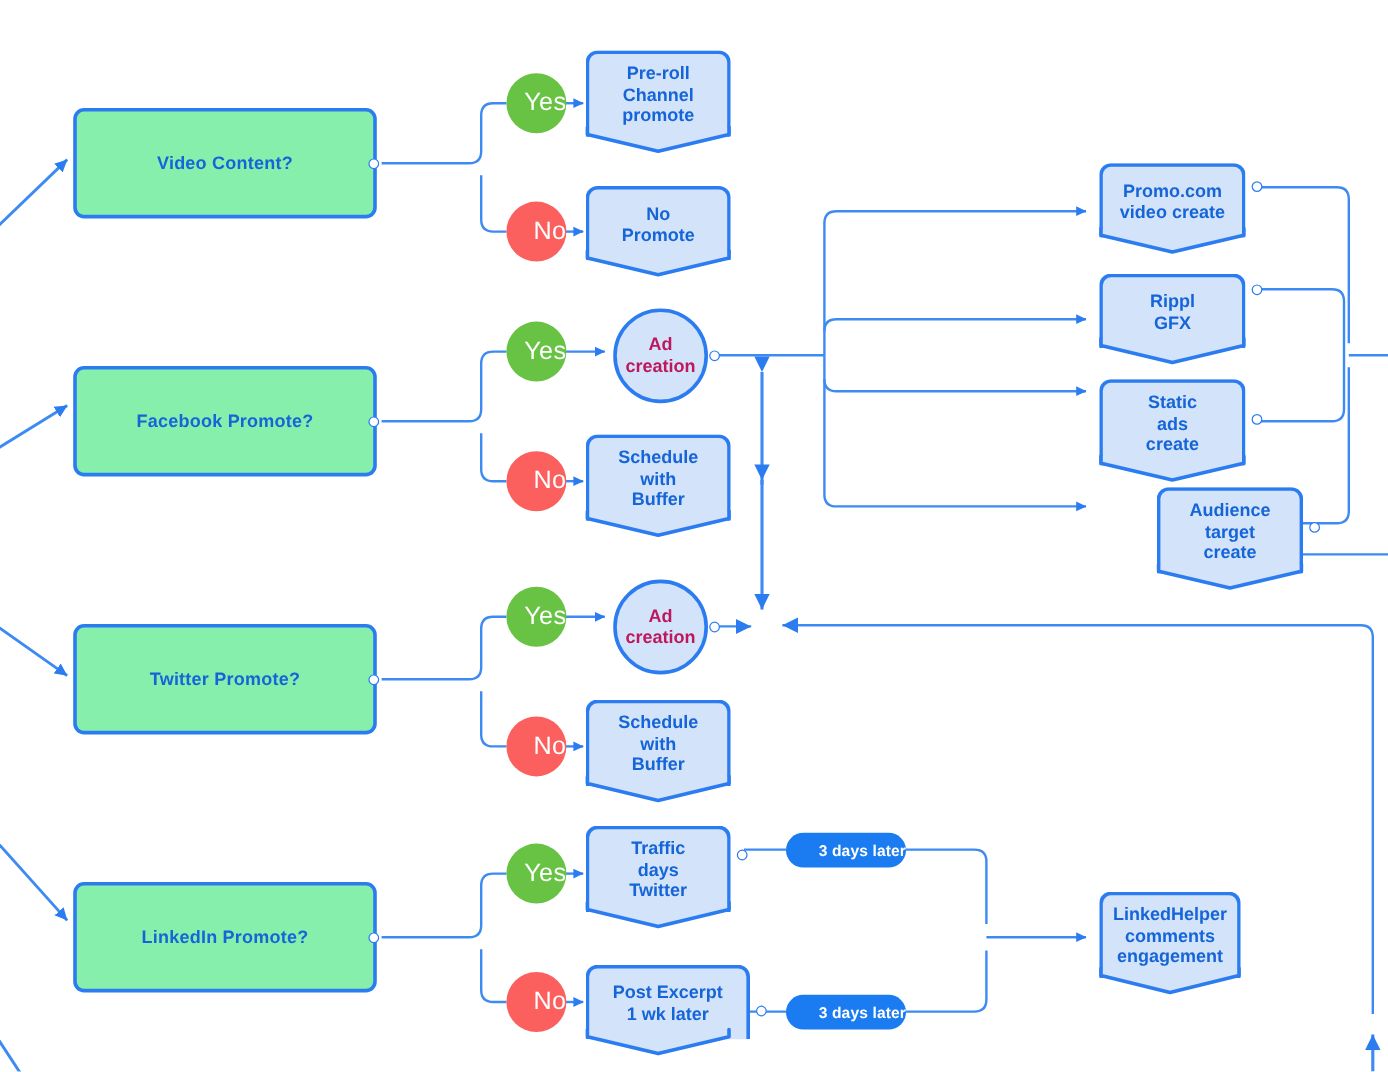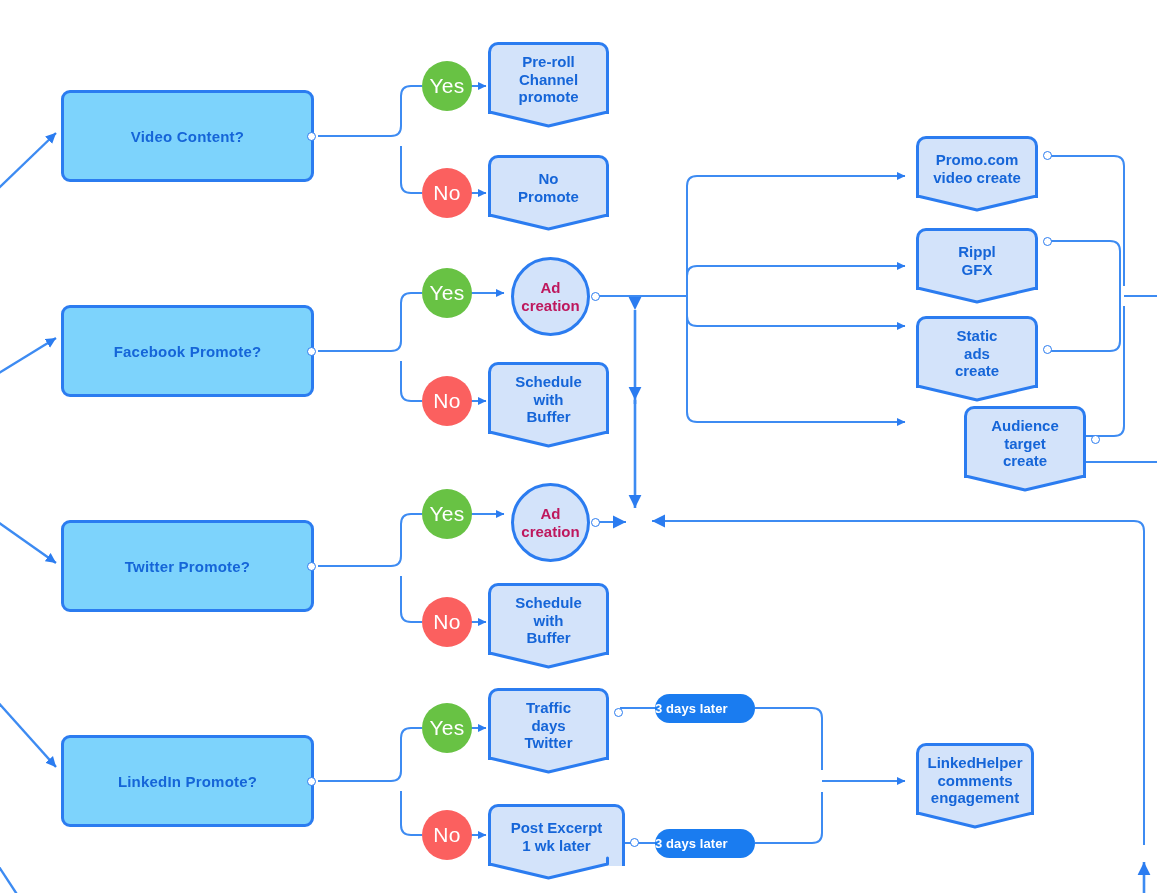--- a/index.html
+++ b/index.html
@@ -7,51 +7,51 @@
     font-family:"Liberation Sans", sans-serif;
     width:1157px;height:893px;overflow:hidden;position:relative;
   }
   #canvas{position:absolute;left:0;top:0;width:1157px;height:893px;}
   #edges{position:absolute;left:0;top:0;width:1157px;height:893px;pointer-events:none;}
 
   
   .node{position:absolute;box-sizing:border-box;display:flex;align-items:center;justify-content:center;}
 
   .decision{
-    background:#7dd3fc;border:3px solid #2b7cf0;border-radius:9px;
+    background:#86efac;border:3px solid #2b7cf0;border-radius:9px;
     color:#1565d8;font-weight:bold;font-size:15px;letter-spacing:.2px;
   }
 
   
   .chev{position:absolute;}
   .chev .body{
     position:absolute;left:0;top:0;right:0;
     background:#d3e3fa;border:3px solid #2b7cf0;border-bottom:none;
     border-radius:10px 10px 0 0;box-sizing:border-box;
     display:flex;align-items:center;justify-content:center;
     color:#1565d8;font-weight:bold;font-size:15px;line-height:1.18;text-align:center;
   }
   .chev svg.tail{position:absolute;left:0;bottom:0;overflow:visible;}
 
   .circlenode{
     border-radius:50%;background:#d3e3fa;border:3px solid #2b7cf0;
     color:#be185d;font-weight:bold;font-size:15px;line-height:1.15;text-align:center;
   }
 
   .yn{
-    border-radius:50%;display:flex;align-items:center;justify-content:center;
+    border-radius:50%;display:flex;align-items:center;justify-content:flex-end;
     color:#ffffff;font-weight:normal;font-size:21px;letter-spacing:.3px;
   }
   .yn.yes{background:#68c244;}
   .yn.no{background:#fb605f;}
 
   .pill{
     background:#1a7cf0;border-radius:17px;color:#ffffff;
     font-weight:bold;font-size:13px;letter-spacing:.1px;
-    display:flex;align-items:center;justify-content:flex-start;
+    display:flex;align-items:center;justify-content:flex-end;
   }
 
   
   .port{
     position:absolute;width:9px;height:9px;border-radius:50%;
     background:#ffffff;border:1.6px solid #2b7cf0;box-sizing:border-box;
   }
 </style>
 </head>
 <body>

